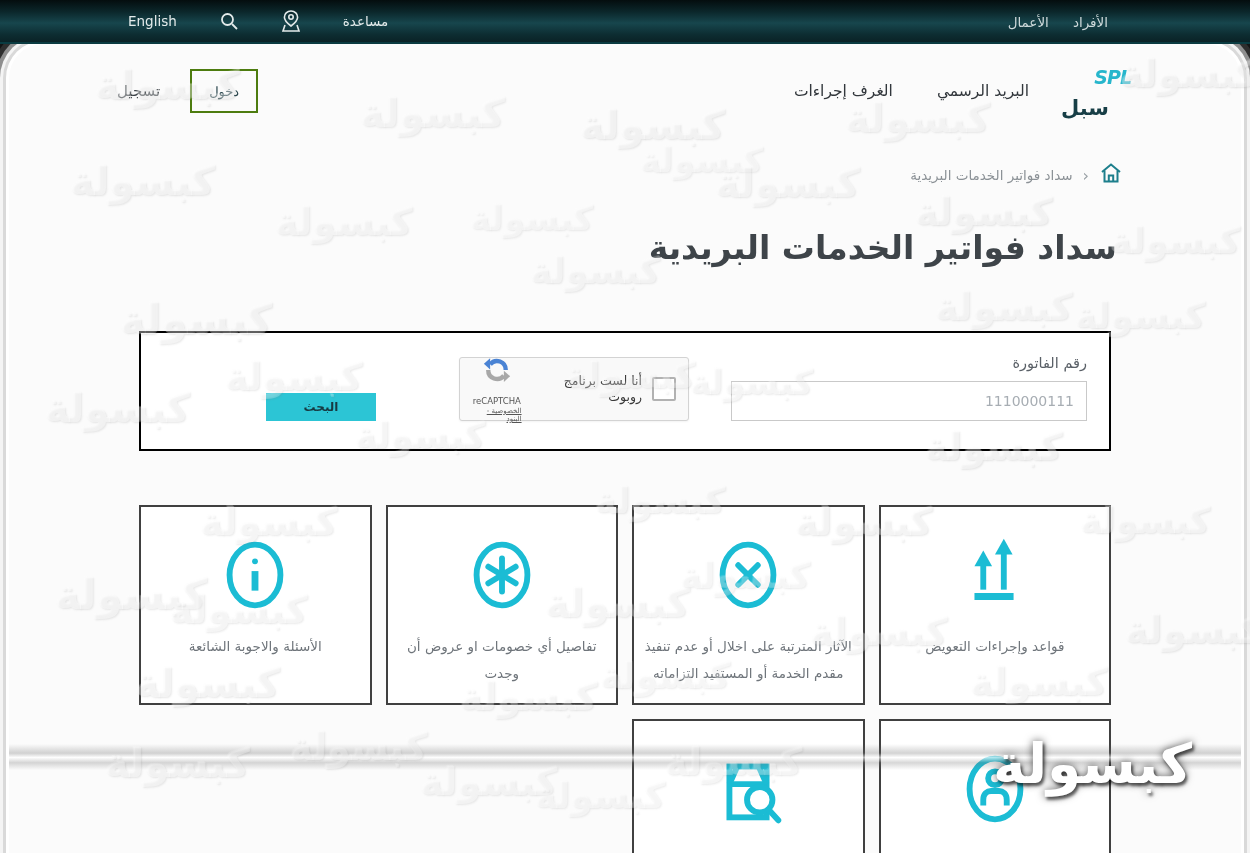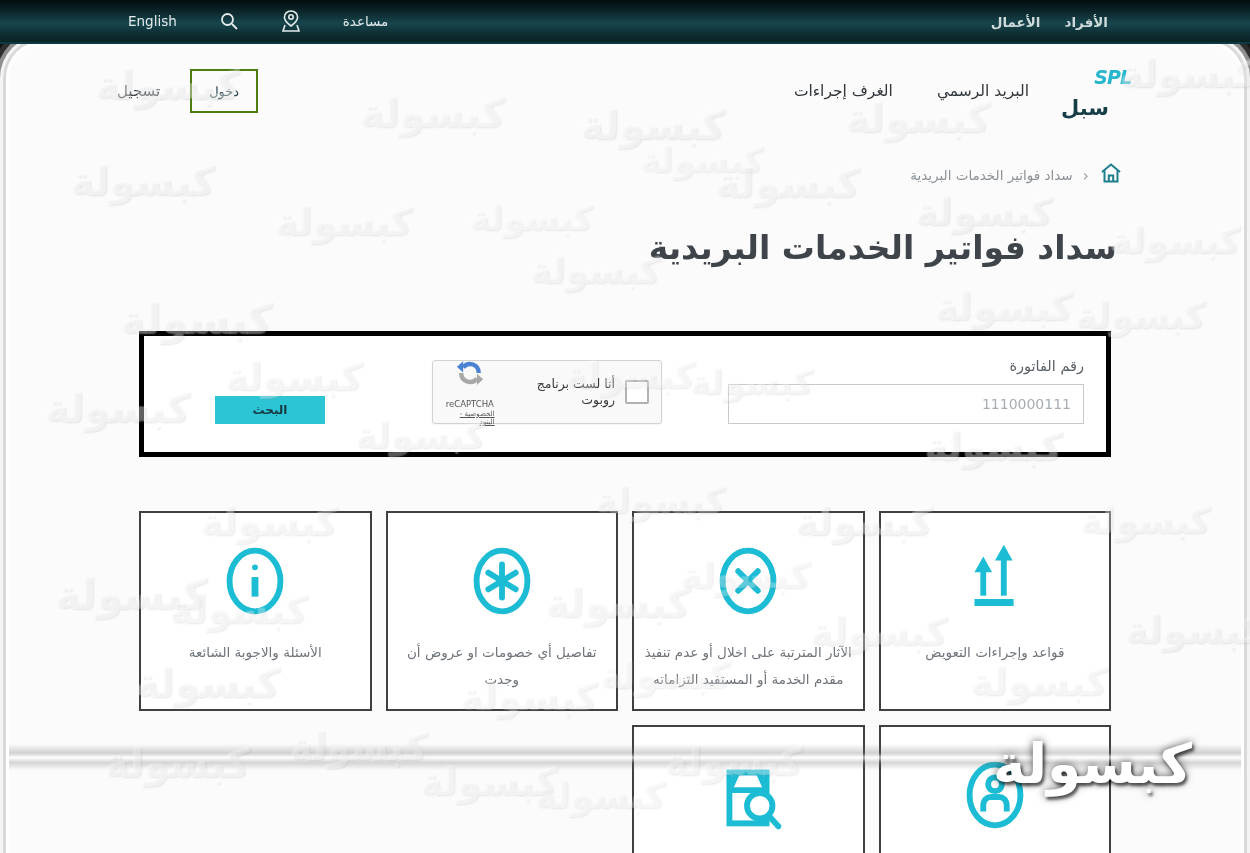--- a/index.html
+++ b/index.html
@@ -15,21 +15,20 @@
   .topbar {
     position:absolute; top:0; left:0; right:0; height:44px;
     background:linear-gradient(180deg,#040d0e 0%,#0b272b 28%,#17464d 55%,#0d2d32 82%,#0a2226 100%);
     display:flex; align-items:stretch; z-index:30;
     border-bottom:2px solid #0a3b41;
   }
   .topbar-tabs { display:flex; align-items:stretch; margin-right:130px; }
   .top-tab {
     color:#cfdadb; font-size:13.5px; line-height:44px; padding:0 12px; cursor:pointer;
     white-space:nowrap;
-    font-weight:bold;
   }
   .top-tab.active {
     background:linear-gradient(180deg,#1e626c,#154951); color:#ffffff; font-weight:bold;
     padding:0 30px;
   }
   .top-spacer { flex:1; }
   .top-utility { display:flex; align-items:center; gap:42px; margin-left:128px; }
   .top-utility .txt { color:#e3eaea; font-size:13.5px; white-space:nowrap; }
   .top-utility svg { display:block; }
 
@@ -84,23 +83,23 @@
 
   
   .page-title {
     padding:0 124px; margin-top:40px;
     font-size:33px; font-weight:bold; color:#3e4449;
   }
 
   
   .bill-form {
     margin:64px 130px 0 130px;
-    border:5px solid #000000; background:#ffffff;
+    border:2px solid #000000; background:#ffffff;
     padding:22px 22px 28px 22px;
-    display:flex; align-items:flex-end; gap:66px;
+    display:flex; align-items:flex-end; gap:42px;
   }
   .invoice-field { width:356px; }
   .invoice-field label { display:block; font-size:14.5px; color:#5a6067; margin-bottom:10px; }
   .invoice-field input {
     width:100%; height:40px; border:1px solid #c9c9c9; background:#fff;
     padding:0 12px; font-size:14px; color:#a7adb3; text-align:right; direction:ltr;
     font-family:inherit;
   }
   .recaptcha {
     width:230px; height:64px; background:#f9f9f9; border:1px solid #d3d3d3; border-radius:3px;

